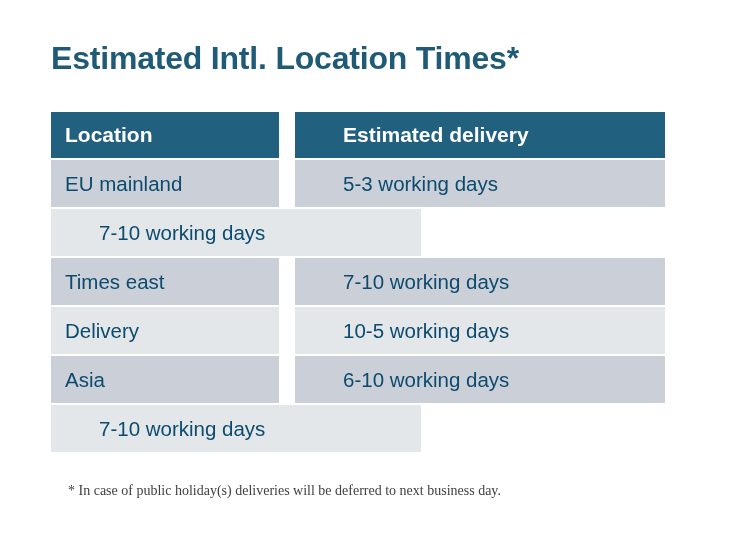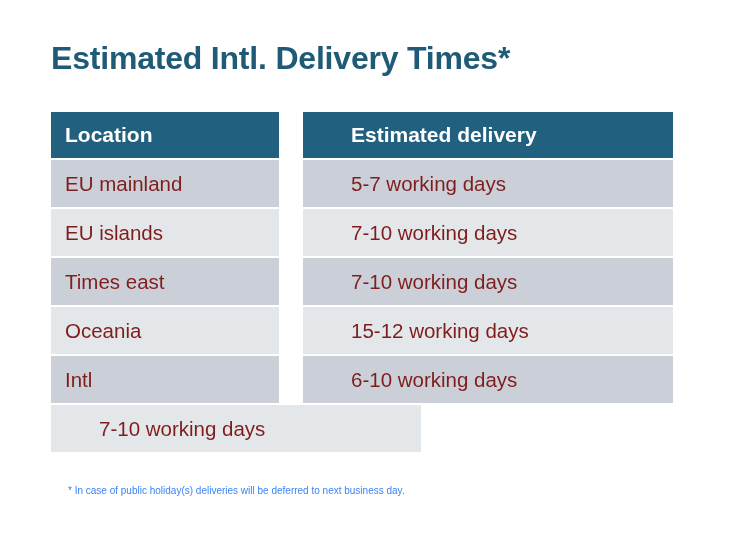--- a/index.html
+++ b/index.html
@@ -50,28 +50,28 @@
     margin-bottom: 2px;
   }
 
   .cell {
     box-sizing: border-box;
     height: 47px;
     display: flex;
     align-items: center;
     padding-left: 14px;
     font-size: 20.5px;
-    color: #7f1d1d;
+    color: #0c4a6e;
     white-space: nowrap;
     overflow: hidden;
   }
 
   .cell-location {
     width: 228px;
-    margin-right: 24px;
+    margin-right: 16px;
   }
 
   .cell-delivery {
     width: 370px;
     padding-left: 48px;
   }
 
   .header-row .cell {
     background: #21607f;
     color: #ffffff;
@@ -85,62 +85,62 @@
   }
 
   .row-even .cell {
     background: #e4e7ea;
   }
 
   .footnote {
     position: absolute;
     left: 68px;
     top: 481px;
-    font-size: 10px;
-    color: #3b82f6;
+    font-size: 14px;
+    color: #404040;
     line-height: 20px;
     white-space: nowrap;
+    font-family: Liberation Serif, serif;
   }
 </style>
 </head>
 <body>
 
 <div class="page">
 
-  <div class="page-title">Estimated Intl. Delivery Times*</div>
+  <div class="page-title">Estimated Intl. Location Times*</div>
 
   <div class="delivery-table">
 
     <div class="table-row header-row">
       <div class="cell cell-location">Location</div>
       <div class="cell cell-delivery">Estimated delivery</div>
     </div>
 
     <div class="table-row row-odd">
       <div class="cell cell-location">EU mainland</div>
-      <div class="cell cell-delivery">5-7 working days</div>
+      <div class="cell cell-delivery">5-3 working days</div>
     </div>
 
     <div class="table-row row-even">
-      <div class="cell cell-location">EU islands</div>
       <div class="cell cell-delivery">7-10 working days</div>
     </div>
 
     <div class="table-row row-odd">
       <div class="cell cell-location">Times east</div>
       <div class="cell cell-delivery">7-10 working days</div>
     </div>
 
     <div class="table-row row-even">
-      <div class="cell cell-location">Oceania</div>
-      <div class="cell cell-delivery">15-12 working days</div>
+      <div class="cell cell-location">Delivery</div>
+      <div class="cell cell-delivery">10-5 working days</div>
     </div>
 
     <div class="table-row row-odd">
-      <div class="cell cell-location">Intl</div>
+      <div class="cell cell-location">Asia</div>
       <div class="cell cell-delivery">6-10 working days</div>
     </div>
 
     <div class="table-row row-even">
       <div class="cell cell-delivery">7-10 working days</div>
     </div>
 
   </div>
 
   <div class="footnote">* In case of public holiday(s) deliveries will be deferred to next business day.</div>

